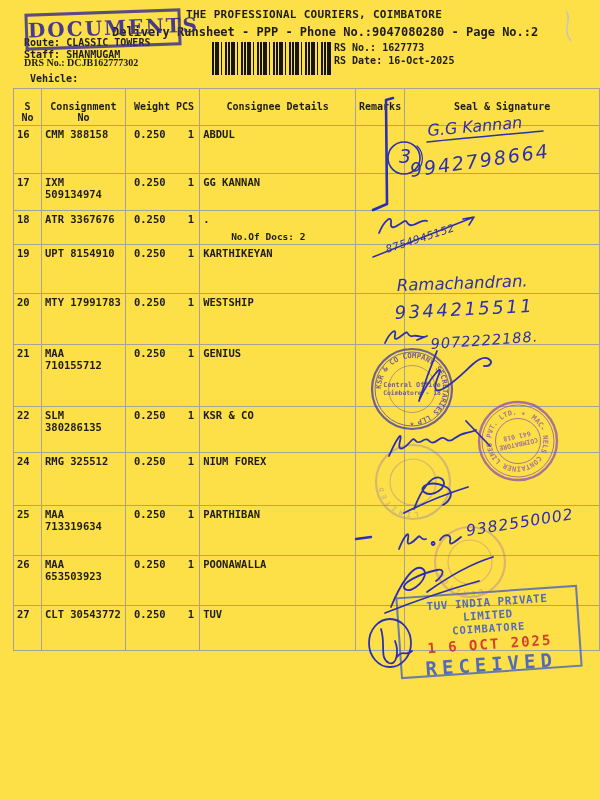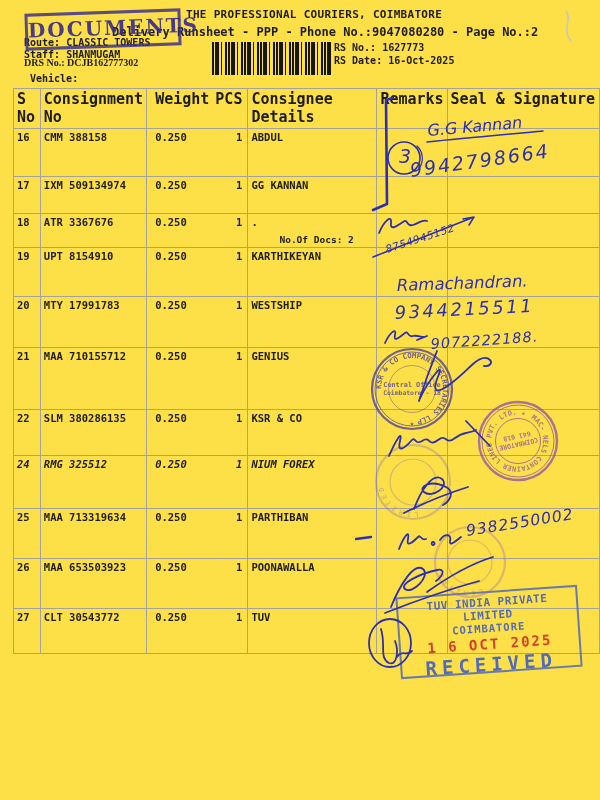--- a/index.html
+++ b/index.html
@@ -17,21 +17,21 @@
   .t-rsdate{left:334px;top:55px;font-size:10px;}
   .barcode{position:absolute;left:212px;top:42px;width:119px;height:33px;
     background:repeating-linear-gradient(90deg,#151515 0 2px,transparent 2px 3px,
       #151515 3px 7px,transparent 7px 9px,#151515 9px 10px,transparent 10px 13px,
       #151515 13px 15px,transparent 15px 16px);}
   
   table.runsheet{position:absolute;left:13px;top:88px;border-collapse:collapse;table-layout:fixed;
     font-family:"DejaVu Sans Mono",monospace;font-weight:bold;color:#1d1c1a;}
   table.runsheet th,table.runsheet td{border:1px solid #a5a29b;vertical-align:top;
     padding:2px 3px;overflow:hidden;}
-  table.runsheet th{font-size:15px;text-align:left;height:12px;padding-top:1px;}
+  table.runsheet th{font-size:10px;text-align:center;height:12px;padding-top:12px;}
   table.runsheet td{font-size:10.5px;}
   .col-weight{border-right:none!important;padding-left:8px!important;}
   .col-pcs{border-left:none!important;text-align:right;padding-right:5px!important;}
   th.col-remarks,th.col-seal{text-align:center;margin-left:45px;}
   .cell-note{padding-left:28px;font-size:9.5px;margin-top:6px;}
   
   .docstamp{position:absolute;left:25px;top:11px;width:150px;height:31px;
     border:3px solid rgba(55,44,144,.82);transform:rotate(-2deg);text-align:center;
     color:rgba(55,44,144,.92);font-family:"DejaVu Serif",serif;font-weight:bold;
     font-size:20px;letter-spacing:2px;line-height:29px;}
@@ -153,21 +153,21 @@
           <td class="col-sno">22</td>
           <td class="col-consignment">SLM 380286135</td>
           <td class="col-weight">0.250</td>
           <td class="col-pcs">1</td>
           <td class="col-consignee">
             <div>KSR &amp; CO</div>
           </td>
           <td class="col-remarks"></td>
           <td class="col-seal"></td>
         </tr>
-        <tr style="height: 53px; font-style: italic;">
+        <tr style="height: 53px;">
           <td class="col-sno">24</td>
           <td class="col-consignment">RMG 325512</td>
           <td class="col-weight">0.250</td>
           <td class="col-pcs">1</td>
           <td class="col-consignee">
             <div>NIUM FOREX</div>
           </td>
           <td class="col-remarks"></td>
           <td class="col-seal"></td>
         </tr>

